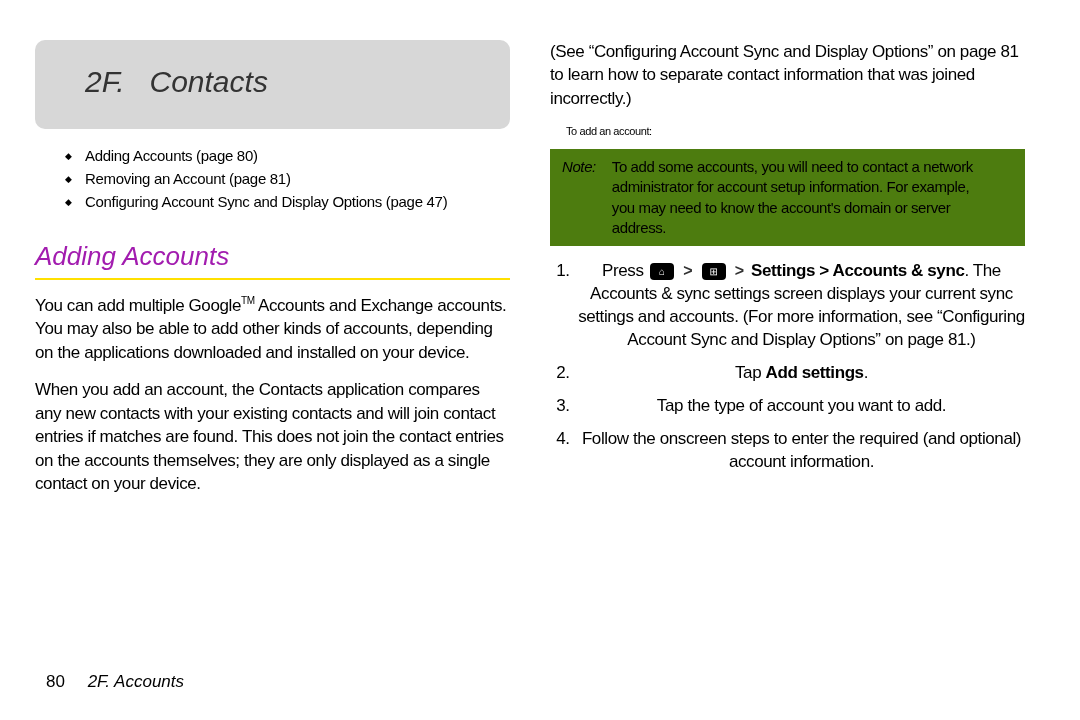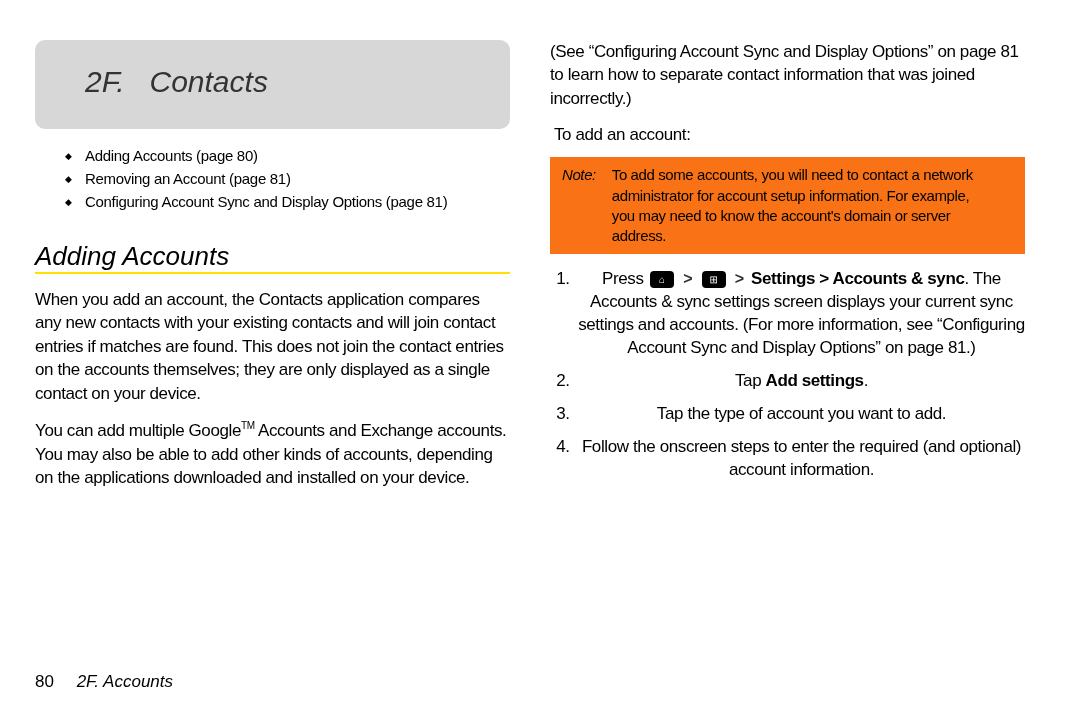--- a/index.html
+++ b/index.html
@@ -54,37 +54,38 @@
     left: 0;
     top: 4px;
     font-size: 9px;
     color: #000;
   }
   .section-title {
     font-style: italic;
     font-size: 26px;
     font-weight: 400;
     margin: 0 0 0 0;
+    padding-bottom: 6px;
     border-bottom: 2px solid #ffe000;
-    color: #000000;
+    color: #a21caf;
   }
   .para {
     font-size: 17px;
     line-height: 1.38;
     margin: 14px 0;
     letter-spacing: -0.4px;
   }
   .para-sm {
-    font-size: 17px;
+    font-size: 11px;
     line-height: 1.35;
-    margin: 10px 0 6px 4px;
+    margin: 10px 0 6px 16px;
     letter-spacing: -0.4px;
   }
   .note-box {
-    background: #f97316;
+    background: #4d7c0f;
     padding: 8px 12px;
     margin: 10px 0 14px 0;
     font-size: 15px;
     line-height: 1.35;
     letter-spacing: -0.4px;
   }
   .note-label {
     font-style: italic;
     display: inline-block;
     vertical-align: top;
@@ -128,21 +129,21 @@
     display: inline-block;
     font-weight: bold;
     font-size: 16px;
     color: #333;
     margin: 0 3px;
   }
   .bold { font-weight: bold; }
   .footer {
     position: absolute;
     bottom: 28px;
-    left: 35px;
+    left: 46px;
     font-style: italic;
     font-size: 17px;
   }
   .footer .pn {
     font-style: normal;
     font-weight: 400;
     margin-right: 18px;
   }
   sup { font-size: 10px; }
 </style>
@@ -156,30 +157,30 @@
       <div class="chapter-title">
         <span>2F.</span>
         &nbsp;
         <span>Contacts</span>
       </div>
     </div>
 
     <ul class="toc-list">
       <li>Adding Accounts (page 80)</li>
       <li>Removing an Account (page 81)</li>
-      <li>Configuring Account Sync and Display Options (page 81)</li>
+      <li>Configuring Account Sync and Display Options (page 47)</li>
     </ul>
 
     <div class="section-title">Adding Accounts</div>
-
-    <p class="para">When you add an account, the Contacts application compares any new contacts with your existing contacts and will join contact entries if matches are found. This does not join the contact entries on the accounts themselves; they are only displayed as a single contact on your device.</p>
 
     <p class="para">
       <span>You can add multiple Google</span><sup>TM</sup><span> Accounts and Exchange accounts. You may also be able to add other kinds of accounts, depending on the applications downloaded and installed on your device.</span>
     </p>
+
+    <p class="para">When you add an account, the Contacts application compares any new contacts with your existing contacts and will join contact entries if matches are found. This does not join the contact entries on the accounts themselves; they are only displayed as a single contact on your device.</p>
   </div>
 
   <div class="col col-right">
     <p class="para" style="margin-top:0">(See “Configuring Account Sync and Display Options” on page 81 to learn how to separate contact information that was joined incorrectly.)</p>
 
     <p class="para-sm">To add an account:</p>
 
     <div class="note-box">
       <span class="note-label">Note:</span>
       <span class="note-body">To add some accounts, you will need to contact a network administrator for account setup information. For example, you may need to know the account's domain or server address.</span>

